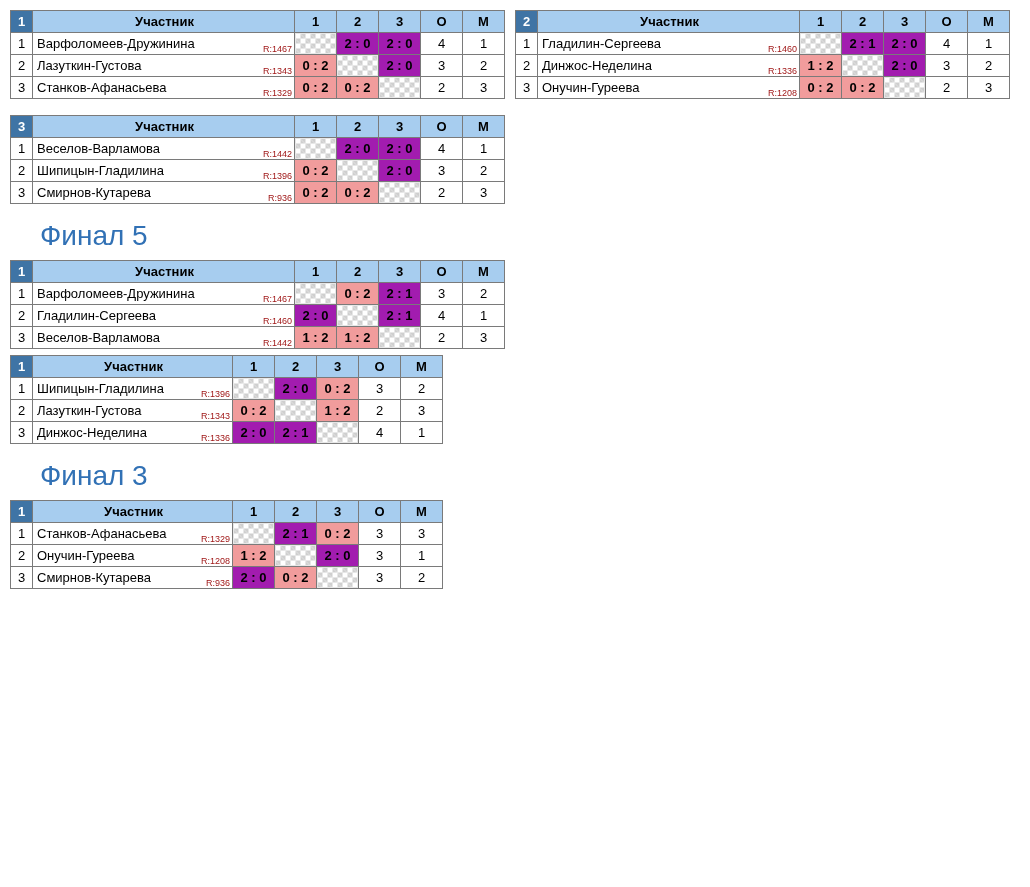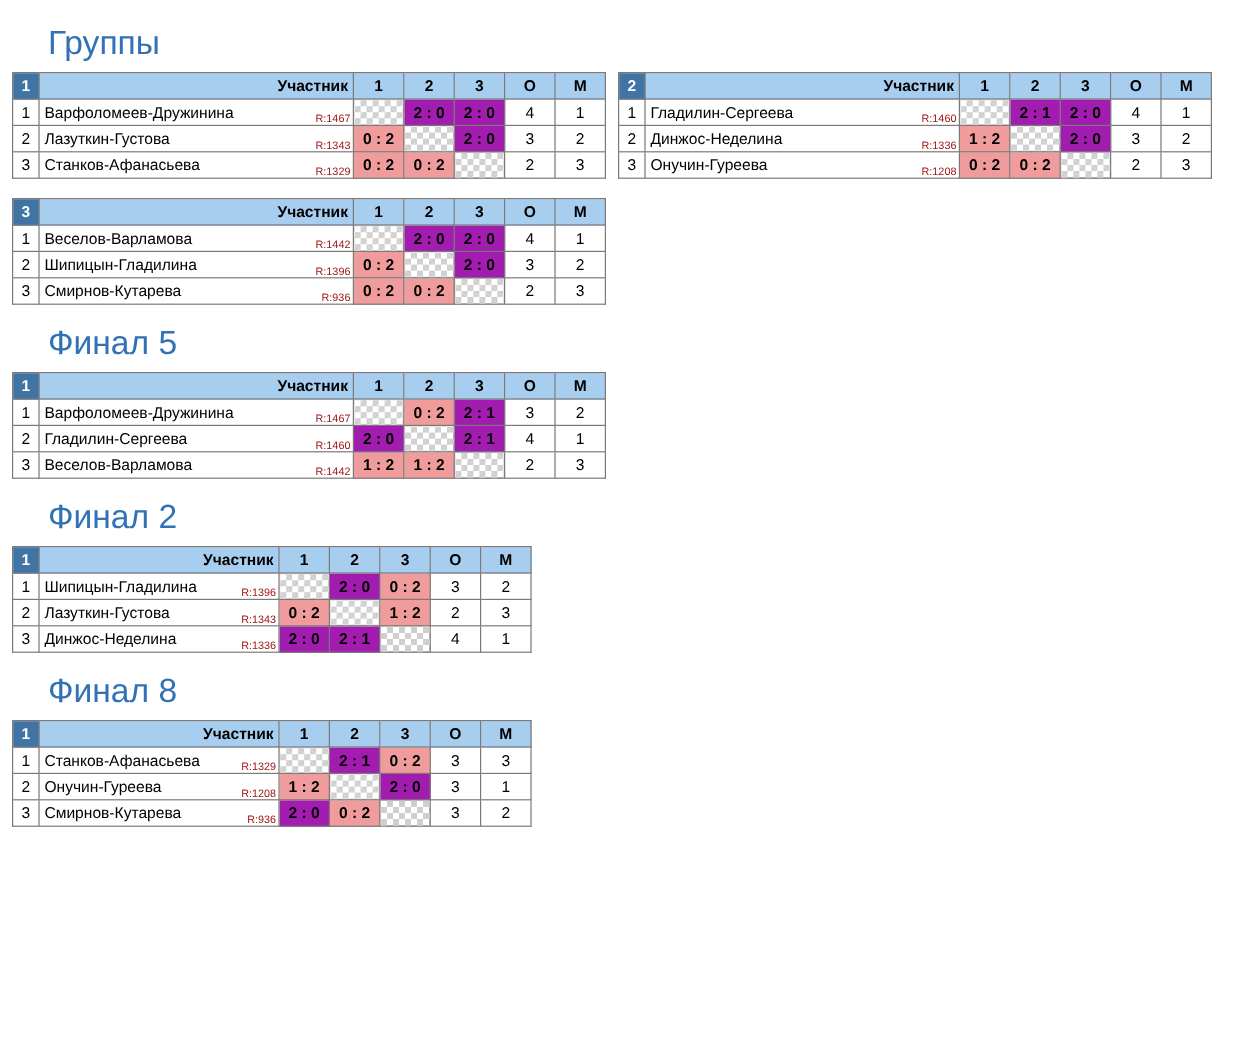--- a/index.html
+++ b/index.html
@@ -38,21 +38,21 @@
     background: #a7cdef;
     font-weight: bold;
     text-align: center;
   }
   table.rr th.corner {
     background: #3f74a5;
     color: #fff;
     width: 22px;
   }
   table.rr th.participant-h {
-    text-align: right;
+    text-align: center;
     padding-left: 6px;
   }
   table.rr td.num {
     text-align: center;
     width: 22px;
   }
   table.rr td.name-cell {
     padding-left: 4px;
     position: relative;
     padding-right: 42px;
@@ -81,21 +81,20 @@
   }
   table.rr td.stat {
     width: 42px;
     text-align: center;
   }
 </style>
 </head>
 <body>
 
 <div id="root">
-    <h2 class="section-title">Группы</h2>
     <div class="tables-row">
       <table class="rr">
         <thead>
           <tr>
             <th class="corner">1</th>
             <th class="participant-h" style="width: 262px;">Участник</th>
             <th style="width: 42px;">1</th>
             <th style="width: 42px;">2</th>
             <th style="width: 42px;">3</th>
             <th style="width: 42px;">О</th>
@@ -255,21 +254,20 @@
             <td class="name-cell" style="width: 262px;"><span>Веселов-Варламова</span><span class="rating">R:1442</span></td>
             <td class="res loss">1 : 2</td>
             <td class="res loss">1 : 2</td>
             <td class="res self"></td>
             <td class="stat">2</td>
             <td class="stat">3</td>
           </tr>
         </tbody>
       </table>
     </div>
-    <h2 class="section-title">Финал 2</h2>
     <div class="tables-row">
       <table class="rr">
         <thead>
           <tr>
             <th class="corner">1</th>
             <th class="participant-h" style="width: 200px;">Участник</th>
             <th style="width: 42px;">1</th>
             <th style="width: 42px;">2</th>
             <th style="width: 42px;">3</th>
             <th style="width: 42px;">О</th>
@@ -300,21 +298,21 @@
             <td class="name-cell" style="width: 200px;"><span>Динжос-Неделина</span><span class="rating">R:1336</span></td>
             <td class="res win">2 : 0</td>
             <td class="res win">2 : 1</td>
             <td class="res self"></td>
             <td class="stat">4</td>
             <td class="stat">1</td>
           </tr>
         </tbody>
       </table>
     </div>
-    <h2 class="section-title">Финал 8</h2>
+    <h2 class="section-title">Финал 3</h2>
     <div class="tables-row">
       <table class="rr">
         <thead>
           <tr>
             <th class="corner">1</th>
             <th class="participant-h" style="width: 200px;">Участник</th>
             <th style="width: 42px;">1</th>
             <th style="width: 42px;">2</th>
             <th style="width: 42px;">3</th>
             <th style="width: 42px;">О</th>

